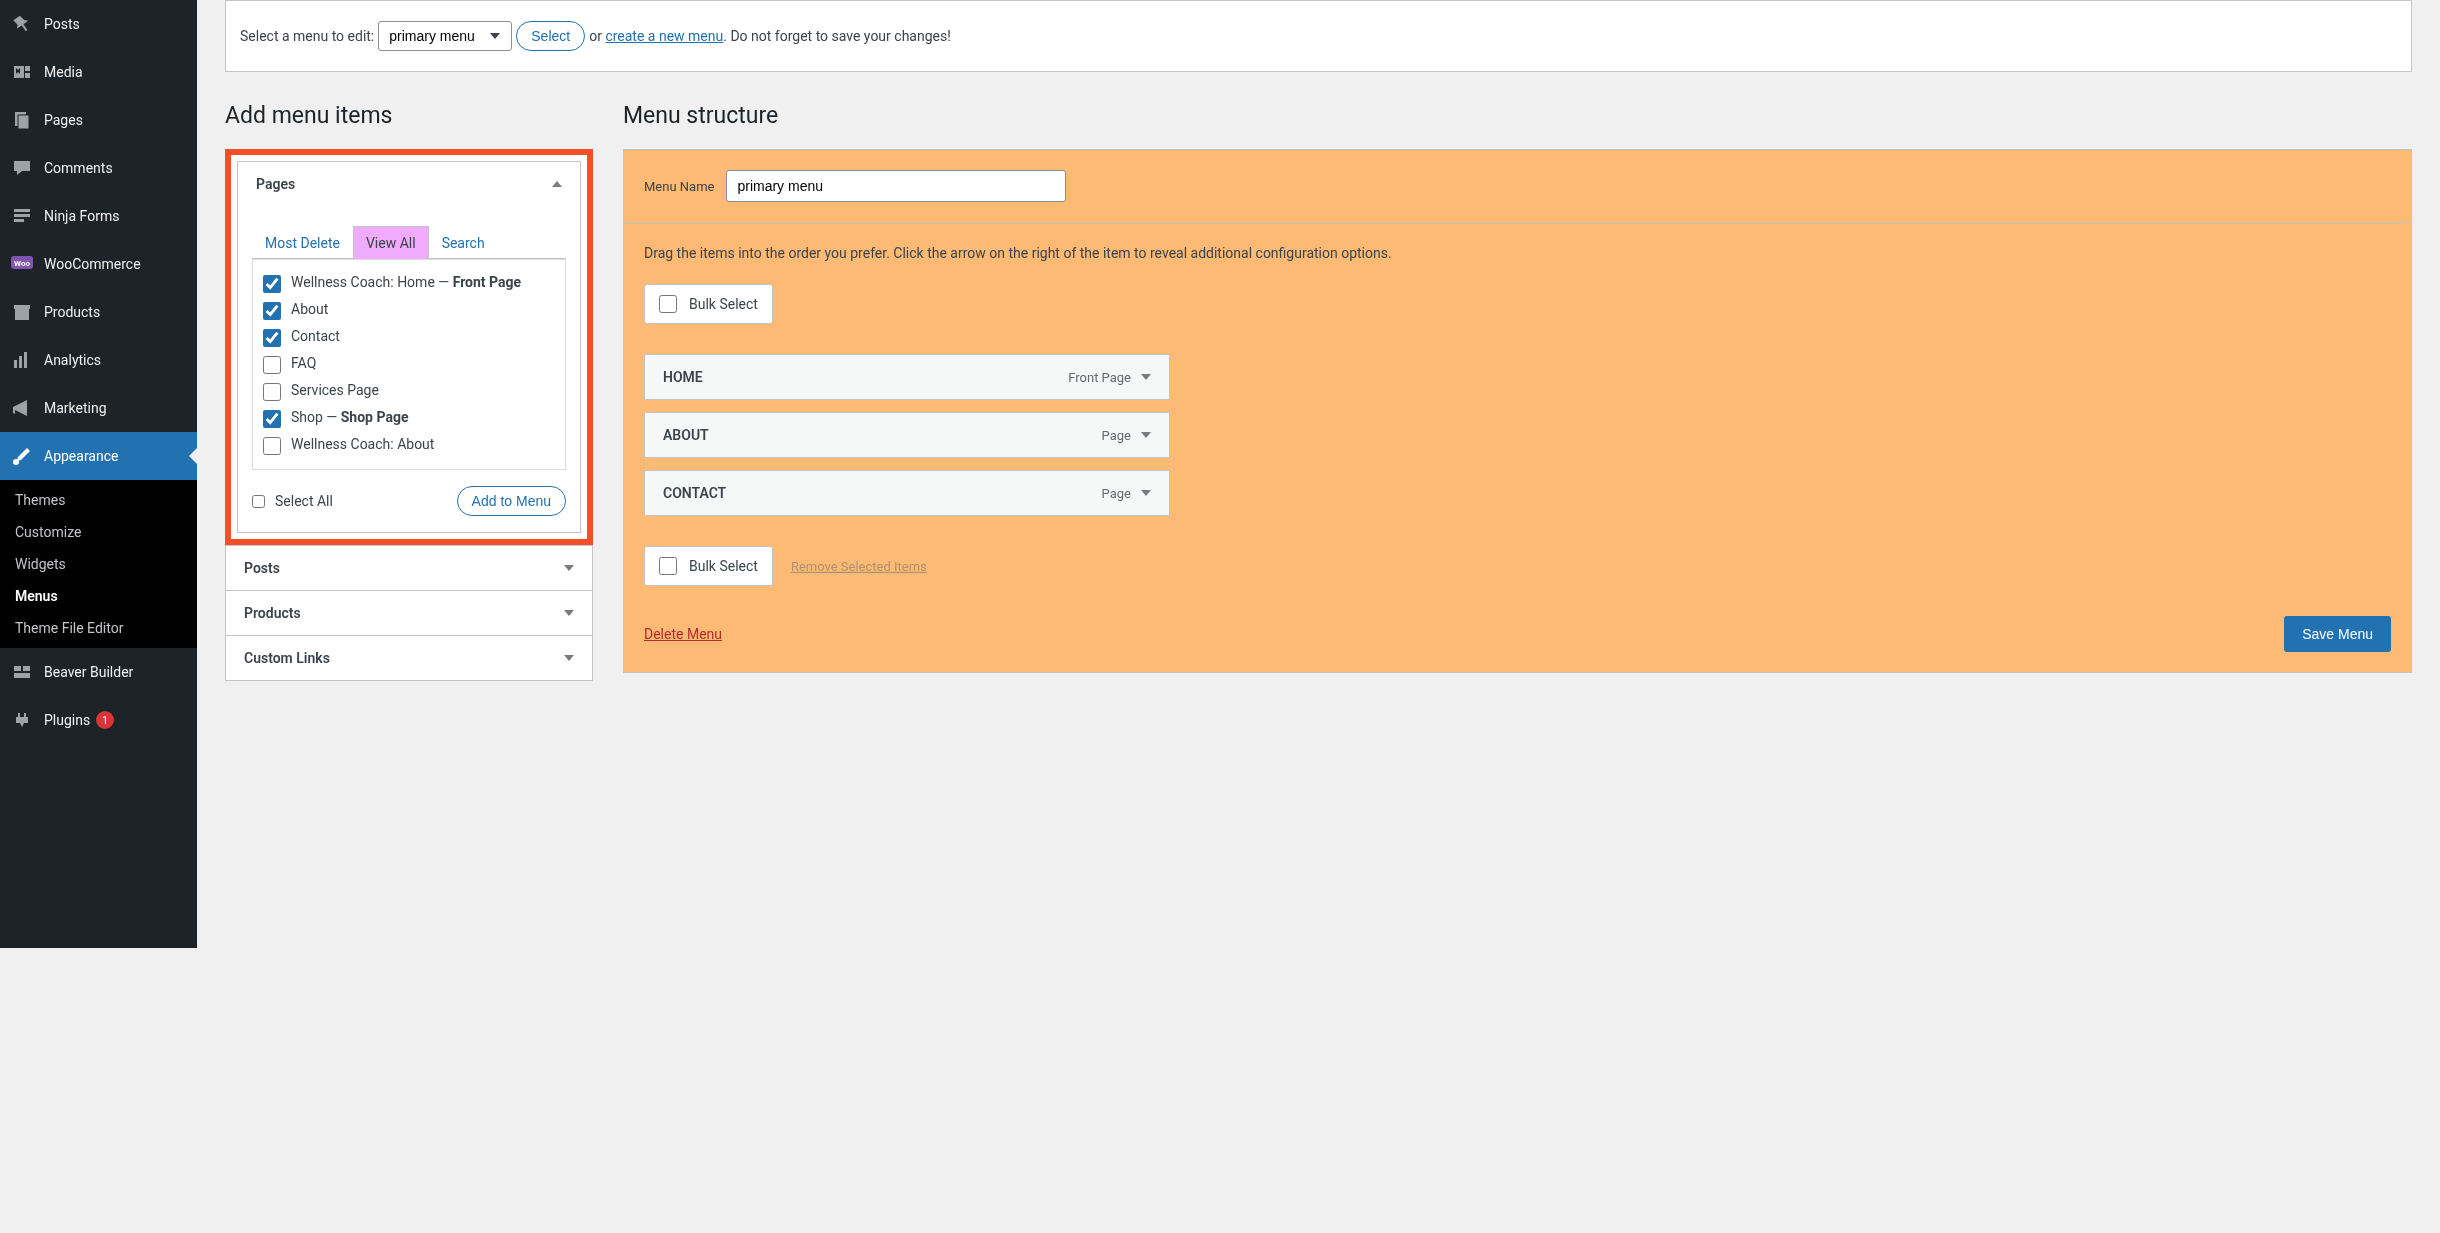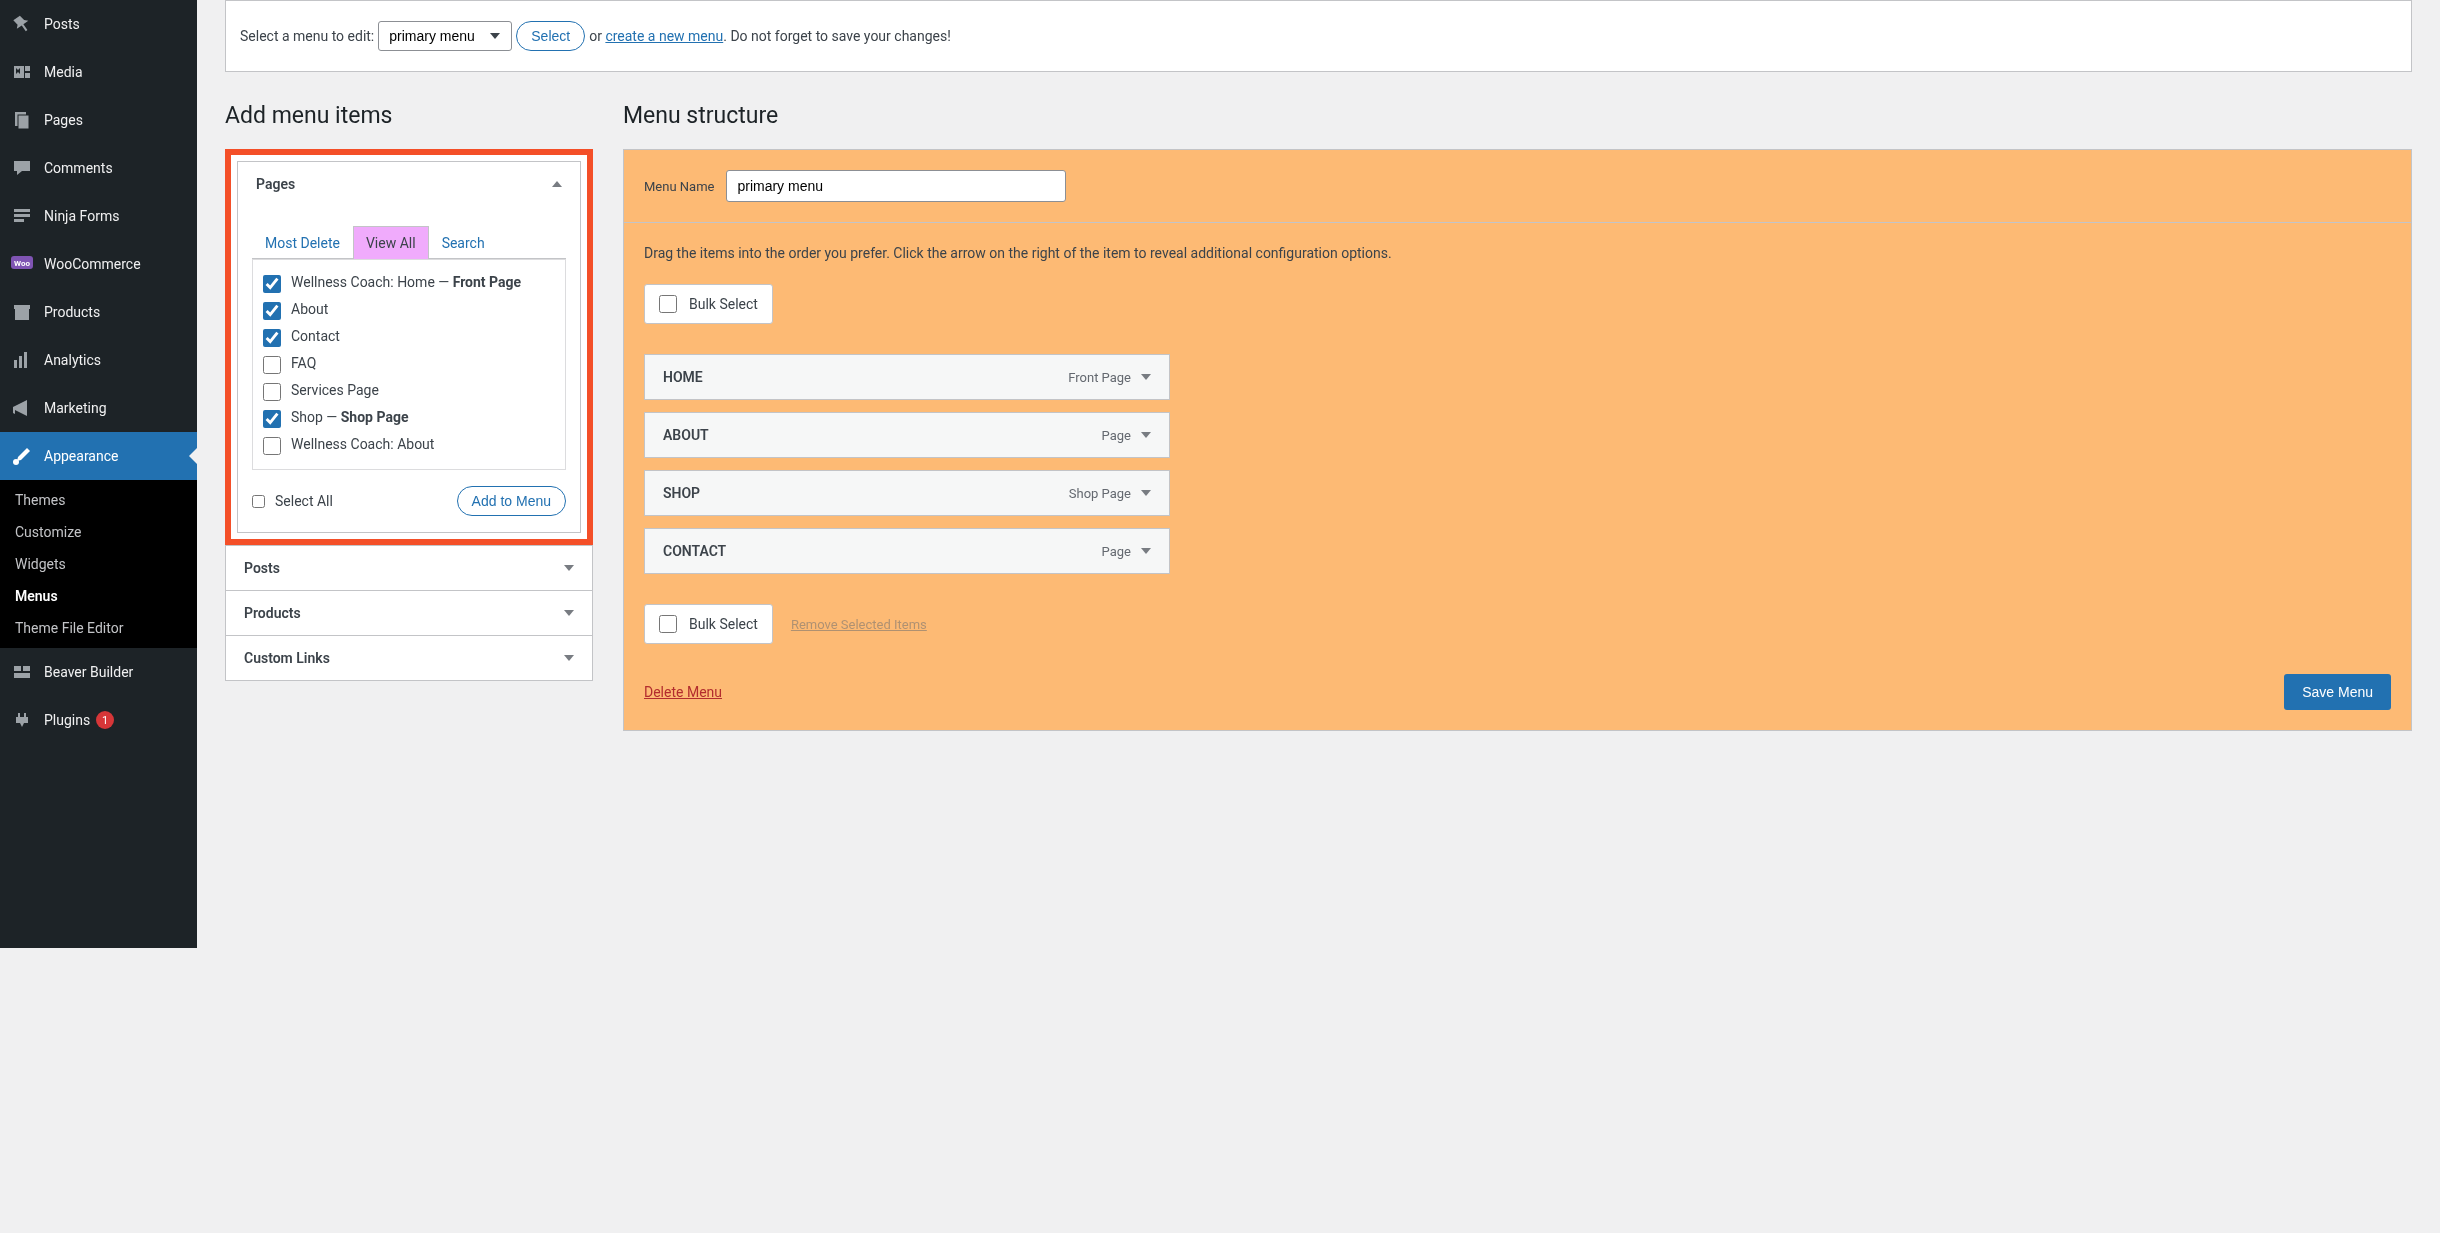--- a/index.html
+++ b/index.html
@@ -309,24 +309,20 @@
             <div class="menu-list" id="menulist">
                 <div class="menu-row">
                   <span class="title">HOME</span>
                   <span class="type">Front Page <span class="chev down" style="display:inline-block"></span></span>
                 </div>
                 <div class="menu-row">
                   <span class="title">ABOUT</span>
                   <span class="type">Page <span class="chev down" style="display:inline-block"></span></span>
                 </div>
                 <div class="menu-row">
-                  <span class="title">SHOP</span>
-                  <span class="type">Shop Page <span class="chev down" style="display:inline-block"></span></span>
-                </div>
-                <div class="menu-row">
                   <span class="title">CONTACT</span>
                   <span class="type">Page <span class="chev down" style="display:inline-block"></span></span>
                 </div>
               </div>
             
             <div class="action-row">
               <label class="bulk">
                 <input type="checkbox" style="">
                 <span>Bulk Select</span>
               </label>

